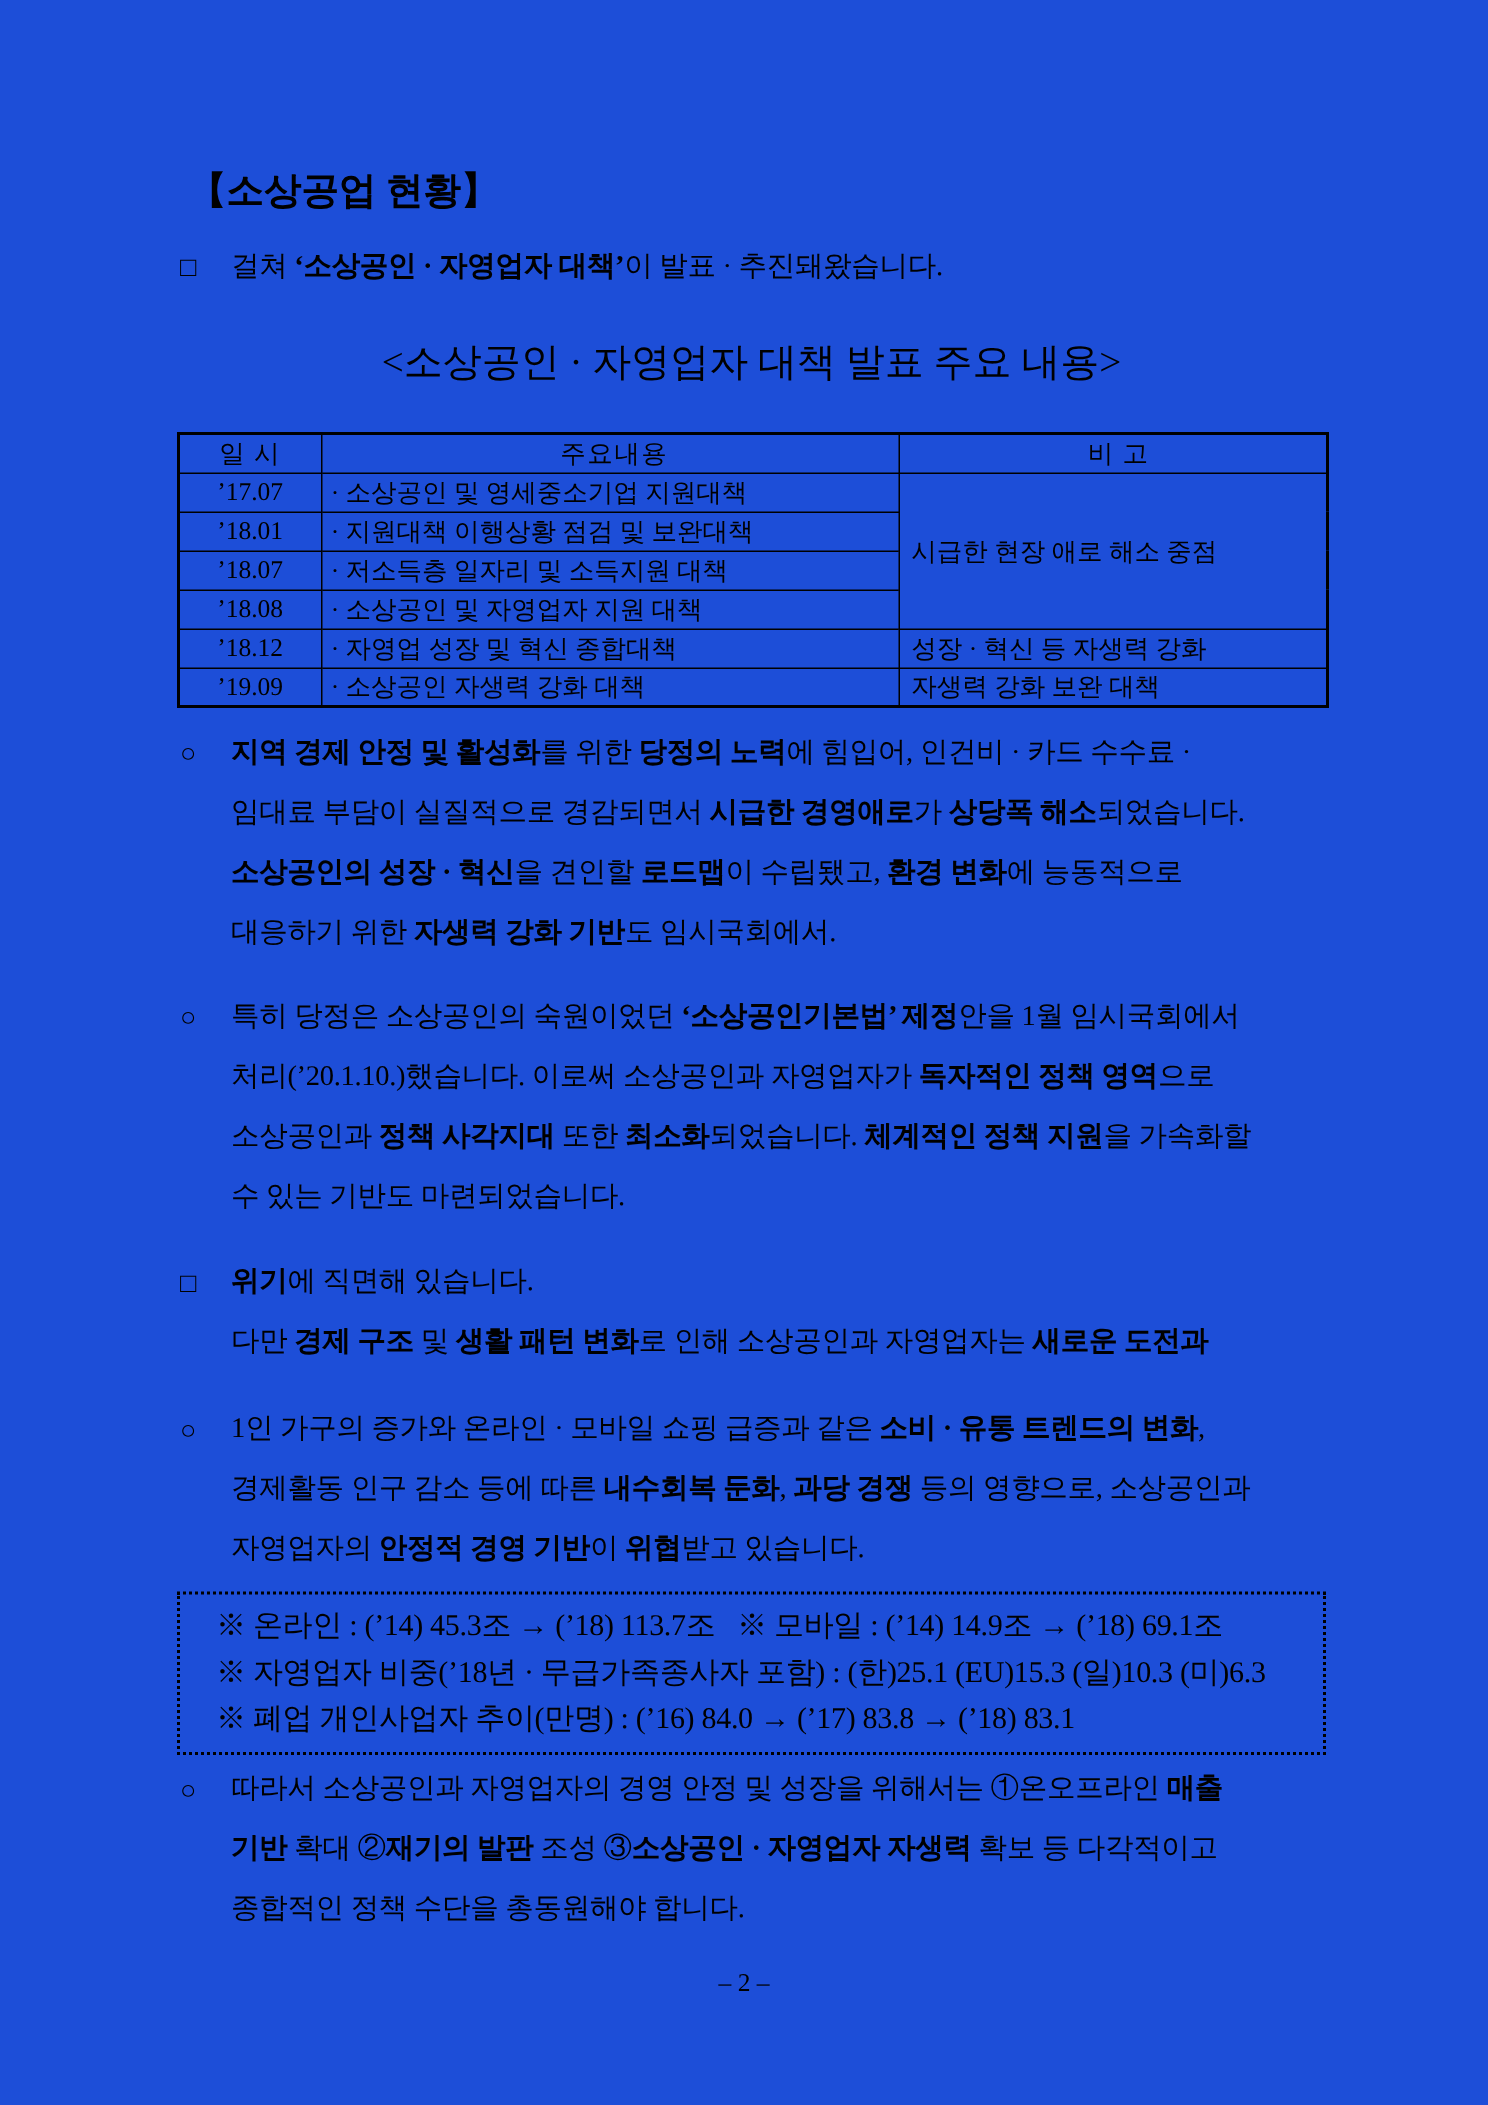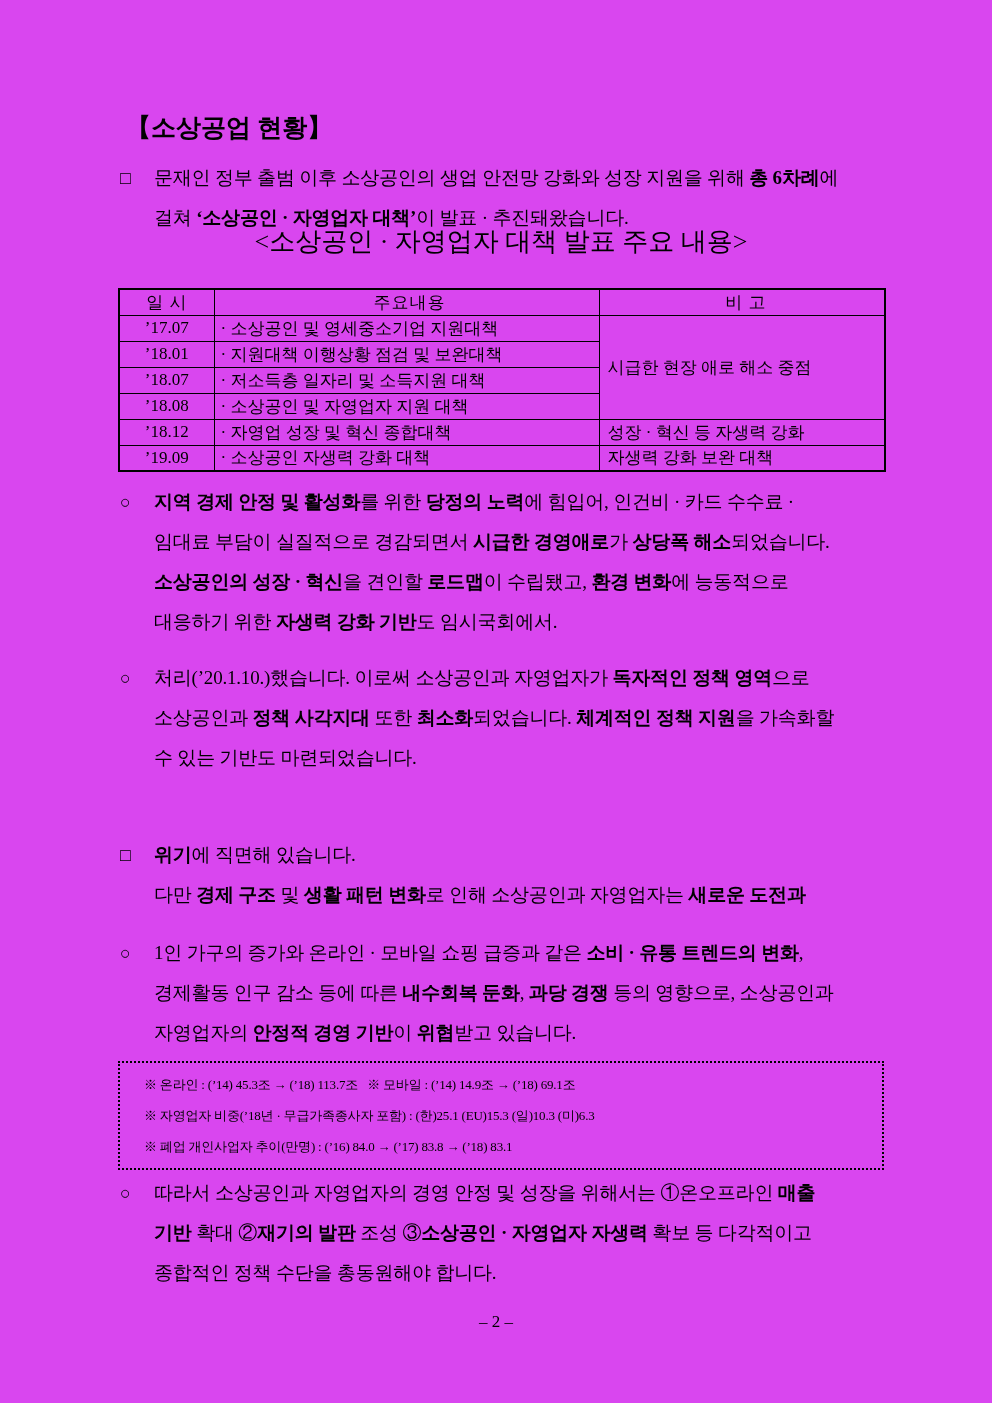--- a/index.html
+++ b/index.html
@@ -1,20 +1,20 @@
 <!DOCTYPE html>
 <html><head>
 <meta charset="utf-8">
 <style>
   * { margin:0; padding:0; box-sizing:border-box; }
   html,body { background:#e9e9e9; }
   .page {
     position:relative;
     width:992px; height:1403px;
-    background:#d946ef;
+    background:#1d4ed8;
     margin:0 auto;
     font-family:"Liberation Serif","DejaVu Serif",serif;
     color:#000;
     overflow:hidden;
     padding-left:21px;
   }
   .title {
     position:absolute; left:126px; top:110px;
     font-size:25px; font-weight:bold; line-height:36px;
     white-space:pre;
@@ -53,37 +53,36 @@
   .policy-table th { text-align:center; letter-spacing:1px; }
   .c-date  { width:95px;  text-align:center;margin-left:30px; }
   .c-content { width:385px; text-align:left; padding-left:6px; }
   .c-note  { width:286px; text-align:left; padding-left:8px;margin-left:20px; }
   .c-note.merged { vertical-align:middle; }
   .note-box {
     position:absolute; left:118px; top:1061px; width:766px;
     border:2px dotted #000;
     padding:6px 0 6px 24px;
   }
-  .note-box .line { font-size:13px; line-height:31px; }
+  .note-box .line { font-size:20px; line-height:31px; }
   .page-number {
     position:absolute; left:0; top:1312px; width:992px;
     text-align:center; font-size:17px; white-space:pre;
   }
 </style>
 </head>
 <body>
 
 <div class="page">
 
   <h1 class="title">【소상공업 현황】</h1>
 
   <div class="para" style="top:158px">
     <span class="marker">□</span>
     <div>
-        <div class="line"><span>문재인 정부 출범 이후 소상공인의 생업 안전망 강화와 성장 지원을 위해 </span><span class="b">총 6차례</span><span>에</span></div>
         <div class="line"><span>걸쳐 </span><span class="b">‘소상공인 · 자영업자 대책’</span><span>이 발표 · 추진돼왔습니다.</span></div>
       </div>
   </div>
 
   <div class="caption">&lt;소상공인 · 자영업자 대책 발표 주요 내용&gt;</div>
 
   <table class="policy-table">
     <thead>
       <tr>
         <th class="c-date">일 시</th>
@@ -128,20 +127,21 @@
         <div class="line"><span class="b">지역 경제 안정 및 활성화</span><span>를 위한 </span><span class="b">당정의 노력</span><span>에 힘입어, 인건비 · 카드 수수료 ·</span></div>
         <div class="line"><span>임대료 부담이 실질적으로 경감되면서 </span><span class="b">시급한 경영애로</span><span>가 </span><span class="b">상당폭 해소</span><span>되었습니다.</span></div>
         <div class="line"><span class="b">소상공인의 성장 · 혁신</span><span>을 견인할 </span><span class="b">로드맵</span><span>이 수립됐고, </span><span class="b">환경 변화</span><span>에 능동적으로</span></div>
         <div class="line"><span>대응하기 위한 </span><span class="b">자생력 강화 기반</span><span>도 임시국회에서.</span></div>
       </div>
   </div>
 
   <div class="para" style="top:658px">
     <span class="marker">○</span>
     <div>
+        <div class="line"><span>특히 당정은 소상공인의 숙원이었던 </span><span class="b">‘소상공인기본법’ 제정</span><span>안을 1월 임시국회에서</span></div>
         <div class="line"><span>처리(’20.1.10.)했습니다. 이로써 소상공인과 자영업자가 </span><span class="b">독자적인 정책 영역</span><span>으로</span></div>
         <div class="line"><span>소상공인과 </span><span class="b">정책 사각지대</span><span> 또한 </span><span class="b">최소화</span><span>되었습니다. </span><span class="b">체계적인 정책 지원</span><span>을 가속화할</span></div>
         <div class="line"><span>수 있는 기반도 마련되었습니다.</span></div>
       </div>
   </div>
 
   <div class="para" style="top:835px">
     <span class="marker">□</span>
     <div>
         <div class="line"><span class="b">위기</span><span>에 직면해 있습니다.</span></div>

